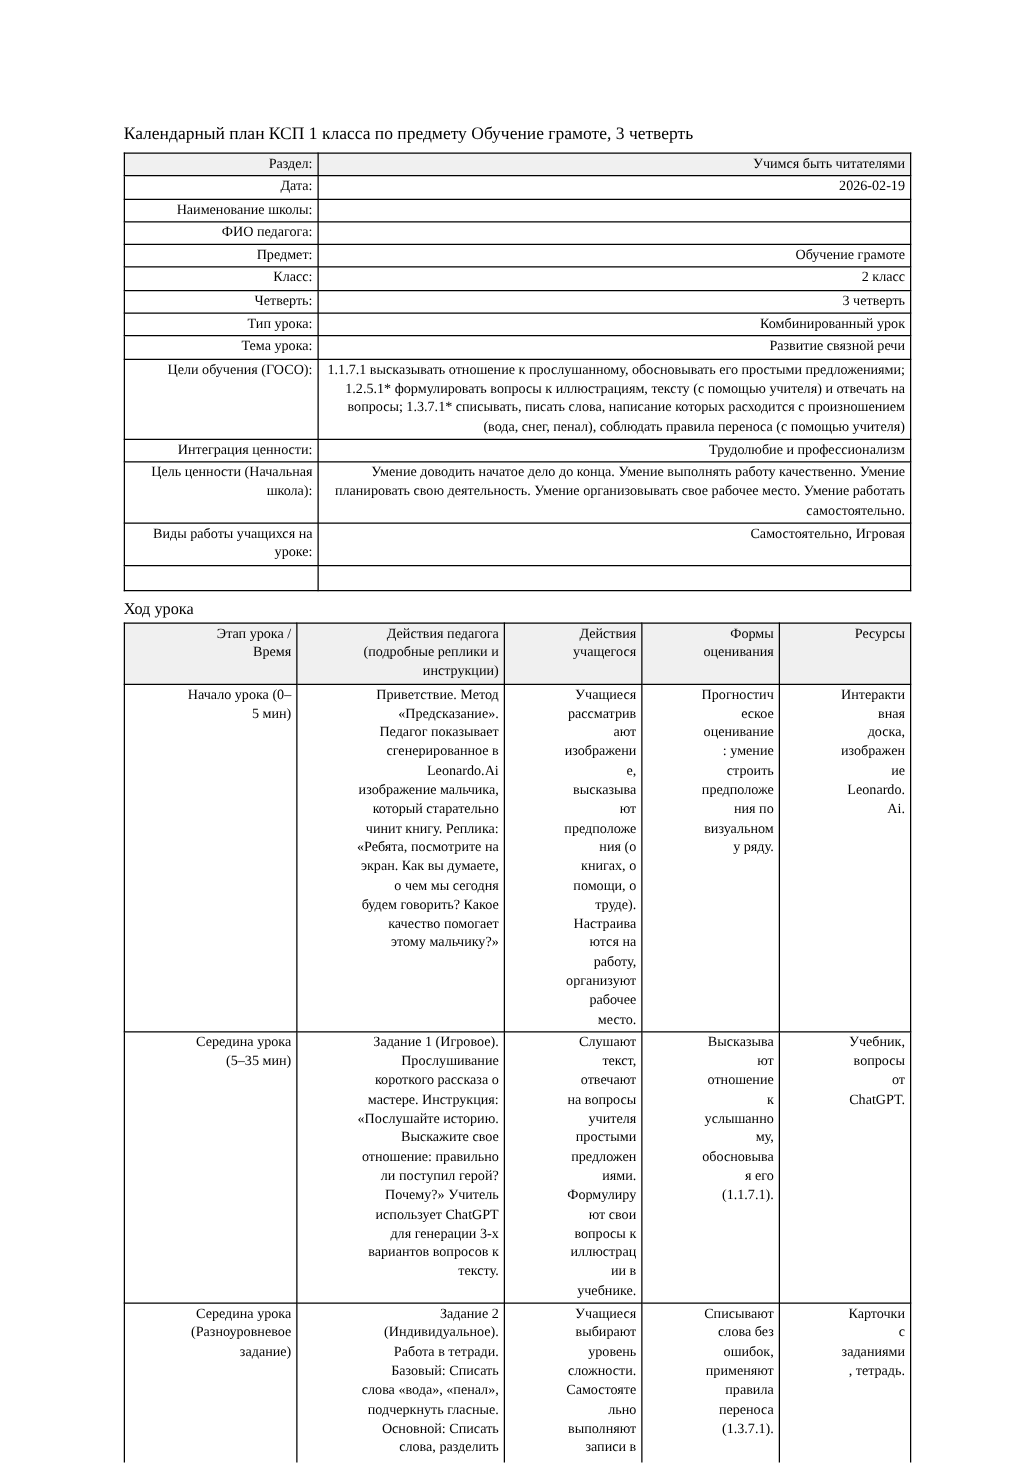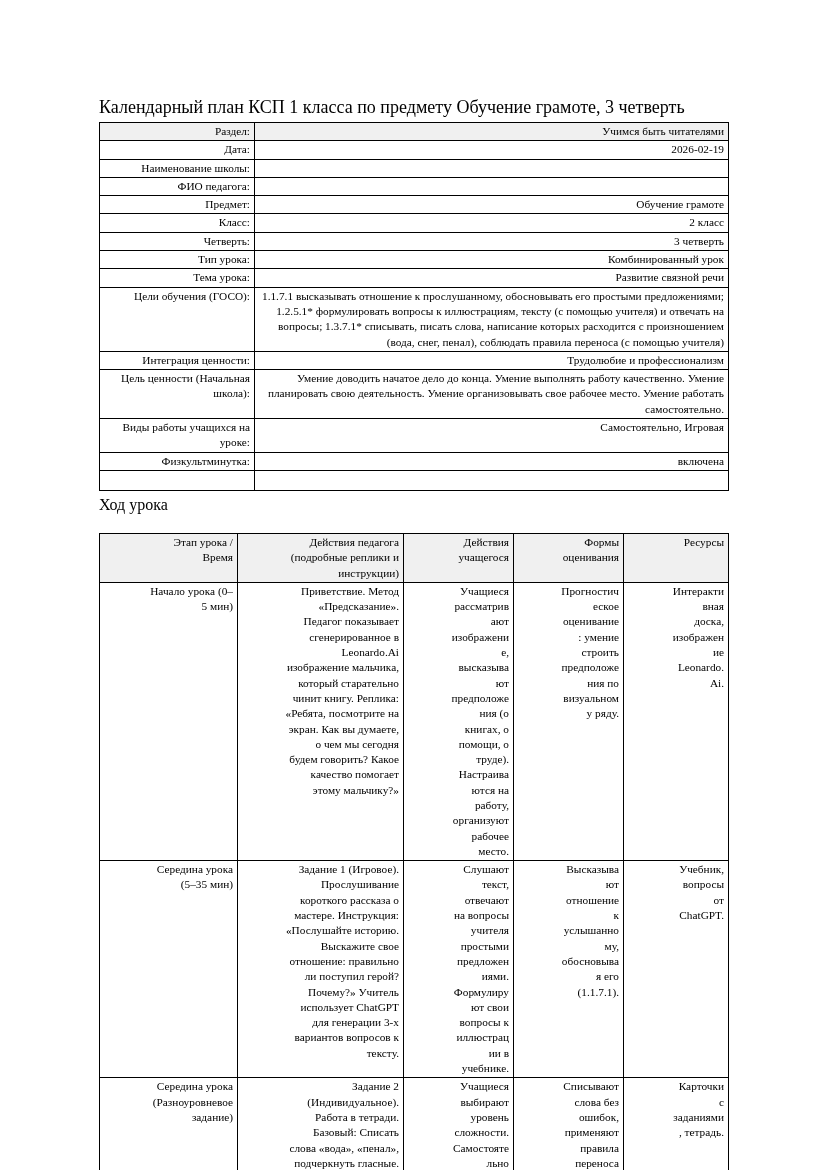--- a/index.html
+++ b/index.html
@@ -17,29 +17,29 @@
     -webkit-font-smoothing: antialiased;
   }
   .page {
     position: relative;
     width: 827px;
     height: 1170px;
     box-sizing: border-box;
     padding: 100px 99px 0 99px;
   }
   .doc-title {
-    font-size: 18px;
+    font-size: 14px;
     line-height: 15px;
     margin: 0 0 7px 0;
     white-space: nowrap;
   }
   .section-label {
-    font-size: 16px;
+    font-size: 13px;
     line-height: 15px;
-    margin: 6px 0 21px 0;
+    margin: 6px 0 4px 0;
   }
   table.doc-table {
     border-collapse: collapse;
     table-layout: fixed;
     width: 629px;
     border: 1px solid #000;
     font-size: 11.3px;
     line-height: 15.3px;
   }
   table.doc-table td, table.doc-table th {
@@ -127,24 +127,20 @@
           <td class="value">Трудолюбие и профессионализм</td>
         </tr>
         <tr>
           <td class="label">Цель ценности (Начальная школа):</td>
           <td class="value">Умение доводить начатое дело до конца. Умение выполнять работу качественно. Умение планировать свою деятельность. Умение организовывать свое рабочее место. Умение работать самостоятельно.</td>
         </tr>
         <tr>
           <td class="label">Виды работы учащихся на уроке:</td>
           <td class="value">Самостоятельно, Игровая</td>
         </tr>
-        <tr>
-          <td class="label">Физкультминутка:</td>
-          <td class="value">включена</td>
-        </tr>
         <tr class="empty-row">
           <td class="label"></td>
           <td class="value"></td>
         </tr>
       </tbody>
   </table>
 
   <p class="section-label">Ход урока</p>
 
   <table class="doc-table flow-table">

